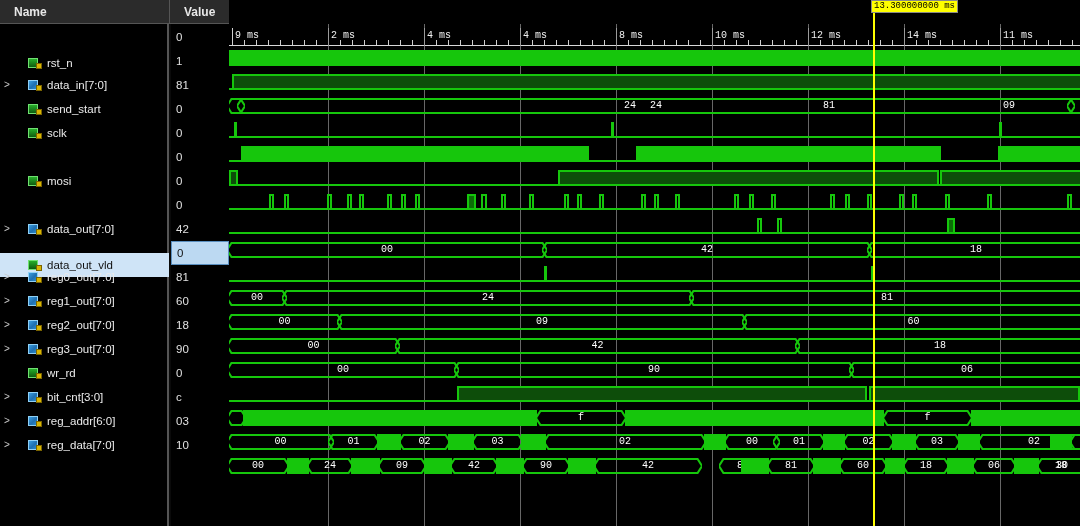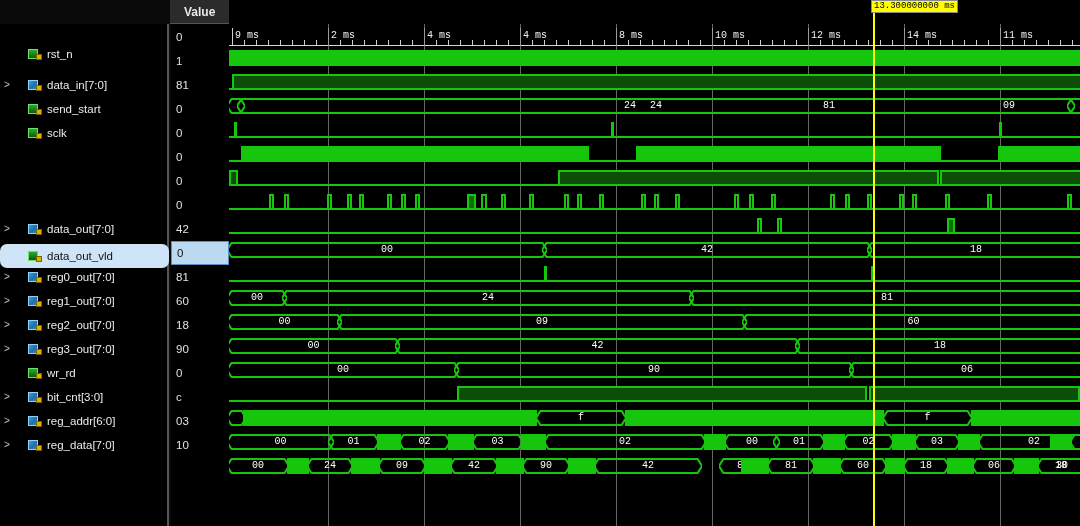--- a/index.html
+++ b/index.html
@@ -73,23 +73,24 @@
   #curlbl{position:absolute;top:0;height:11px;line-height:11px;background:#ffff00;color:#000;
           font-size:9px;font-family:"Liberation Mono",monospace;padding:0 2px;white-space:nowrap;
           border:1px solid #888;box-sizing:content-box;}
 </style>
 </head>
 <body>
 
 <div id="app">
 
   <div id="left">
+    <div class="hdr" id="hdr-name">Name</div>
     <div class="hdr" id="hdr-value">Value</div>
     <div id="namecol">
-        <div class="nrow" style="top: 12px; align-items: flex-end;">
+        <div class="nrow" style="top: 27px;">
           <span class="arrow"></span>
           <span class="arrow"></span>
           <span class="sicon bit">
             <span class="bar"></span>
             <span class="lock"></span>
           </span>
           <span class="slabel">rst_n</span>
         </div>
         <div class="nrow" style="top: 49px;">
           <span class="arrow">&gt;</span>
@@ -111,30 +112,39 @@
         </div>
         <div class="nrow" style="top: 97px;">
           <span class="arrow"></span>
           <span class="arrow"></span>
           <span class="sicon bit">
             <span class="bar"></span>
             <span class="lock"></span>
           </span>
           <span class="slabel">sclk</span>
         </div>
+        <div class="nrow" style="top: 145px;">
+          <span class="arrow"></span>
+          <span class="arrow"></span>
+          <span class="sicon bit">
+            <span class="bar"></span>
+            <span class="lock"></span>
+          </span>
+          <span class="slabel">mosi</span>
+        </div>
         <div class="nrow" style="top: 193px;">
           <span class="arrow">&gt;</span>
           <span class="arrow"></span>
           <span class="sicon bus">
             <span class="bar"></span>
             <span class="lock"></span>
           </span>
           <span class="slabel">data_out[7:0]</span>
         </div>
-        <div class="nrow sel" style="top: 220px; border-radius: 7px;">
+        <div class="nrow sel" style="top: 229px;">
           <span class="arrow"></span>
           <span class="arrow"></span>
           <span class="sicon bit">
             <span class="bar"></span>
             <span class="lock"></span>
           </span>
           <span class="slabel">data_out_vld</span>
         </div>
         <div class="nrow" style="top: 241px;">
           <span class="arrow">&gt;</span>

